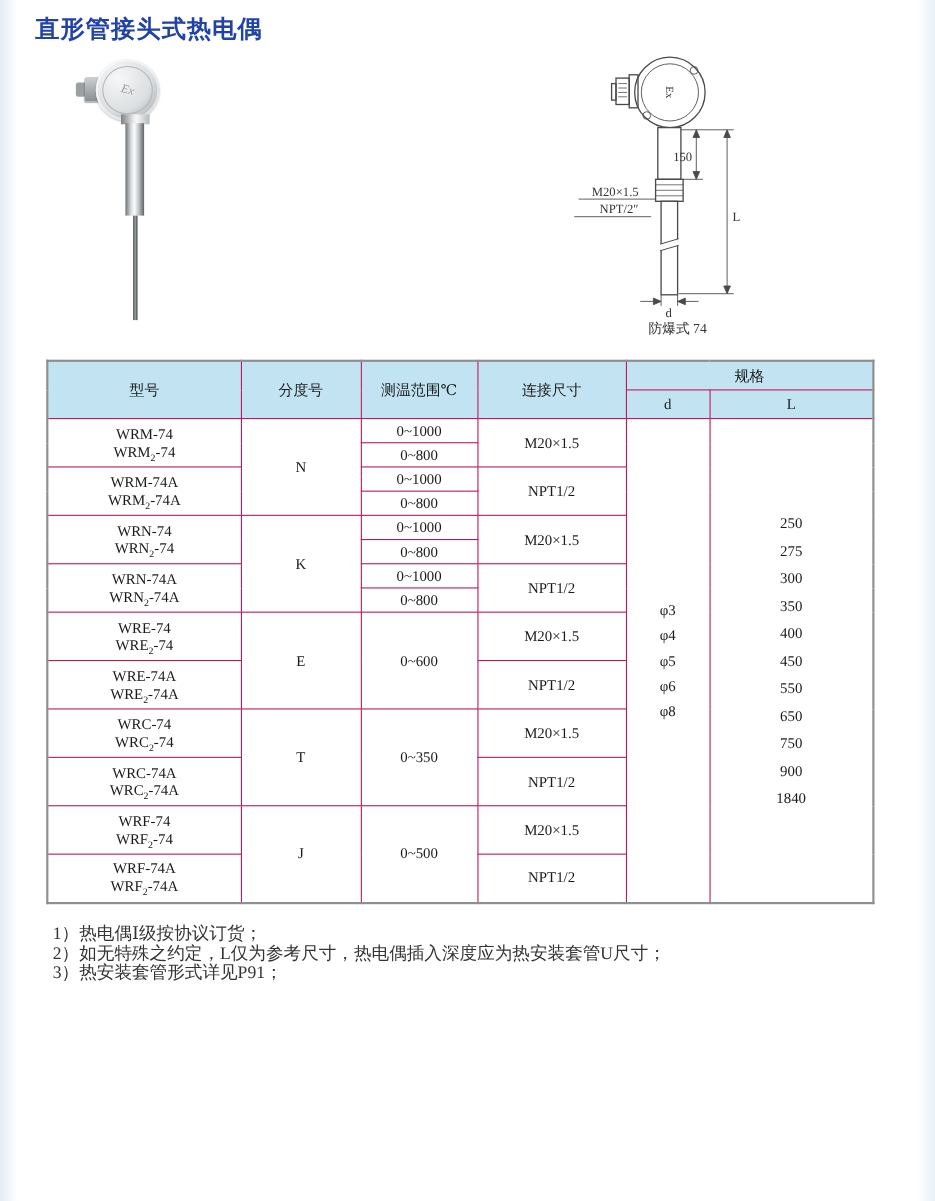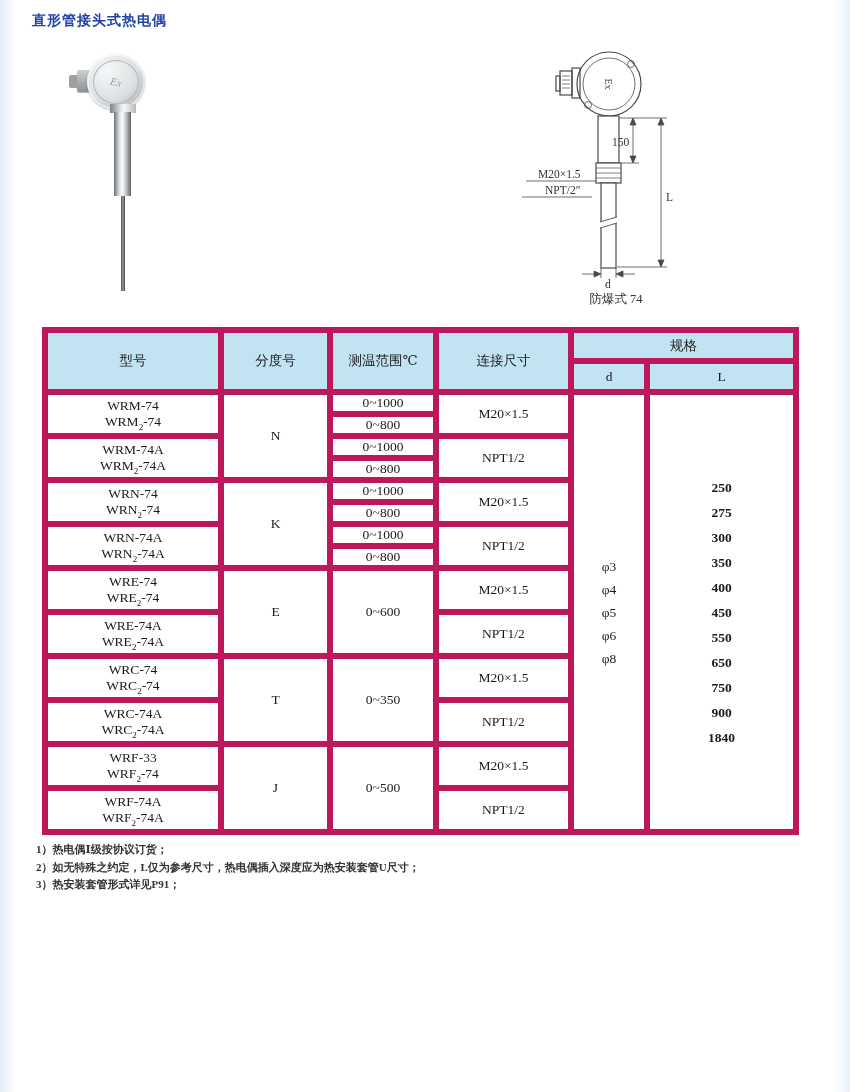--- a/index.html
+++ b/index.html
@@ -3,21 +3,21 @@
 <meta charset="utf-8">
 <style>
   html,body{margin:0;padding:0;}
   body{background:#fff;}
   .page{
     position:relative;width:850px;height:1092px;overflow:hidden;
     background:linear-gradient(90deg,#e3edf5 0px,#ffffff 16px,#ffffff 834px,#e9f1f7 850px);
     font-family:"Liberation Serif","DejaVu Serif",serif;color:#1a1a1a;
   }
   .title{
-    position:absolute;left:32px;top:12px;font-size:14px;font-weight:bold;
+    position:absolute;left:32px;top:12px;font-size:22px;font-weight:bold;
     color:#2143a6;font-family:"Liberation Sans","DejaVu Sans",sans-serif;letter-spacing:1px;
   }
 
   
   .photo{position:absolute;left:58px;top:46px;width:150px;height:250px;}
   .p-head{position:absolute;left:29px;top:8px;width:58px;height:56px;border-radius:50%;
     background:radial-gradient(circle at 35% 30%,#f6f7f8,#dcdfe1 55%,#aeb2b5 85%,#8e9295);
     box-shadow:inset 0 0 0 2px rgba(255,255,255,.55), 0 1px 2px rgba(0,0,0,.25);}
   .p-head-ring{position:absolute;inset:6px;border-radius:50%;border:1px solid #b3b7ba;}
   .p-ex{position:absolute;left:0;top:0;width:100%;height:100%;display:flex;align-items:center;justify-content:center;
@@ -32,31 +32,31 @@
   .p-tip{position:absolute;left:63px;top:150px;width:4px;height:95px;
     background:linear-gradient(90deg,#4d4f51,#9a9ea1,#3e4042);}
 
   
   .drawing{position:absolute;left:520px;top:45px;}
   .drawing svg text{font-family:"Liberation Serif","DejaVu Serif",serif;fill:#333;}
 
   
   .spec-table{position:absolute;left:42px;top:327px;border-collapse:collapse;table-layout:fixed;
     background:#fff;border:2px solid #8f8f8f;}
-  .spec-table td,.spec-table th{border:6px solid #be185d;text-align:center;vertical-align:middle;
+  .spec-table td,.spec-table th{border:1px solid #be185d;text-align:center;vertical-align:middle;
     font-size:13.5px;font-weight:normal;padding:0;color:#1a1a1a;}
   .spec-table thead th{background:#c2e3f2;height:25px;}
   tr.h22{height:22px;} tr.h44{height:44px;}
   .model-cell div{line-height:16px;text-align:center;}
   sub{font-size:9px;line-height:0;}
   .dcol div{line-height:23px;}
-  .lcol div{line-height:25px;font-weight:bold;}
-
-  
-  .footnotes{position:absolute;left:36px;top:841px;font-size:11px;line-height:17.5px;color:#333;font-weight:bold;}
+  .lcol div{line-height:25px;}
+
+  
+  .footnotes{position:absolute;left:48px;top:841px;font-size:16px;line-height:17.5px;color:#333;}
 </style>
 </head>
 <body>
 
 <div class="page">
 
   <div class="title">直形管接头式热电偶</div>
 
   <div class="photo">
     <div class="p-conn2"></div>
@@ -249,21 +249,21 @@
       <tr class="h44">
         <td class="model-cell">
           <div>WRC-74A</div>
           <div><span>WRC</span><sub>2</sub><span>-74A</span></div>
         </td>
         <td>NPT1/2</td>
       </tr>
 
       <tr class="h44">
         <td class="model-cell">
-          <div>WRF-33</div>
+          <div>WRF-74</div>
           <div><span>WRF</span><sub>2</sub><span>-74</span></div>
         </td>
         <td rowspan="2">J</td>
         <td rowspan="2">0~500</td>
         <td>M20×1.5</td>
       </tr>
       <tr class="h44">
         <td class="model-cell">
           <div>WRF-74A</div>
           <div><span>WRF</span><sub>2</sub><span>-74A</span></div>

